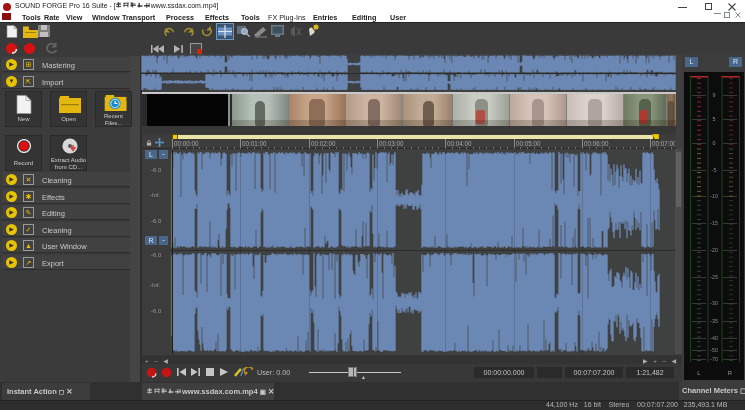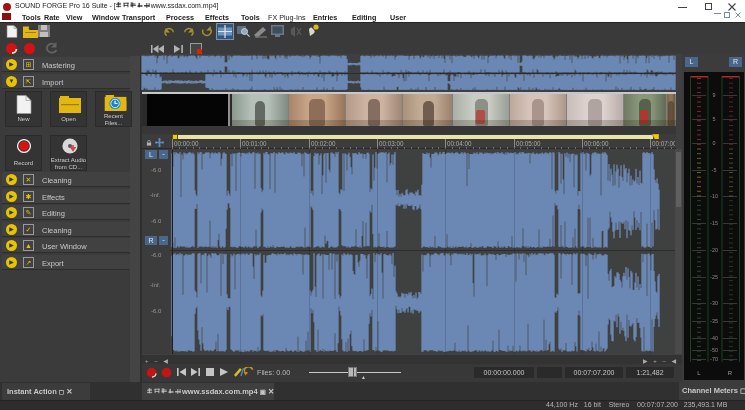--- a/index.html
+++ b/index.html
@@ -410,21 +410,21 @@
     <path d="M0 0l8 4L0 8z" fill="#c6c6c6"></path>
   </svg>
 <svg class="abs" style="left:234px;top:367px" width="10" height="10">
     <path d="M0 8l6-7 1.8 1.8-6 7z" fill="#d8c020"></path>
     <path d="M7 9l2.6-8" stroke="#4a7ab8" stroke-width="1.7"></path>
   </svg>
 <svg class="abs" style="left:244px;top:367px" width="10" height="10">
     <path d="M1.8 7a4.2 4.2 0 1 1 6.8 -4.2" fill="none" stroke="#c89018" stroke-width="1.6"></path>
     <path d="M0.8 9l3.4-3.4-2.6-0.9z" fill="#c89018"></path>
   </svg>
-<div class="abs" style="left:257px;top:368px;font-size:7.2px;color:#b8b8b8">Files: 0.00</div>
+<div class="abs" style="left:257px;top:368px;font-size:7.2px;color:#b8b8b8">User: 0.00</div>
 <div class="abs" style="left:309px;top:371.5px;width:92px;height:1.4px;background:#c9c9c9"></div>
 <div class="abs" style="left:348px;top:367px;width:9px;height:10px;background:#b8b8b8;border:1px solid #777"></div>
 <div class="abs" style="left:352.5px;top:367px;width:1px;height:10px;background:#555"></div>
 <div class="abs" style="left:361px;top:374px;font-size:5px;color:#c9c9c9">▲</div>
 <div class="abs" style="left:474px;top:366.5px;width:60px;height:11px;background:#2a2a2a;color:#c4c4c4;font-size:7px;text-align:center;line-height:11px">00:00:00.000</div>
 <div class="abs" style="left:537px;top:366.5px;width:25px;height:11px;background:#2a2a2a"></div>
 <div class="abs" style="left:565px;top:366.5px;width:58px;height:11px;background:#2a2a2a;color:#c4c4c4;font-size:7px;text-align:center;line-height:11px">00:07:07.200</div>
 <div class="abs" style="left:626px;top:366.5px;width:48px;height:11px;background:#2a2a2a;color:#c4c4c4;font-size:7px;text-align:center;line-height:11px">1:21,482</div>
 
 <div class="abs" style="left:0;top:382px;width:745px;height:18px;background:#303030"></div>

